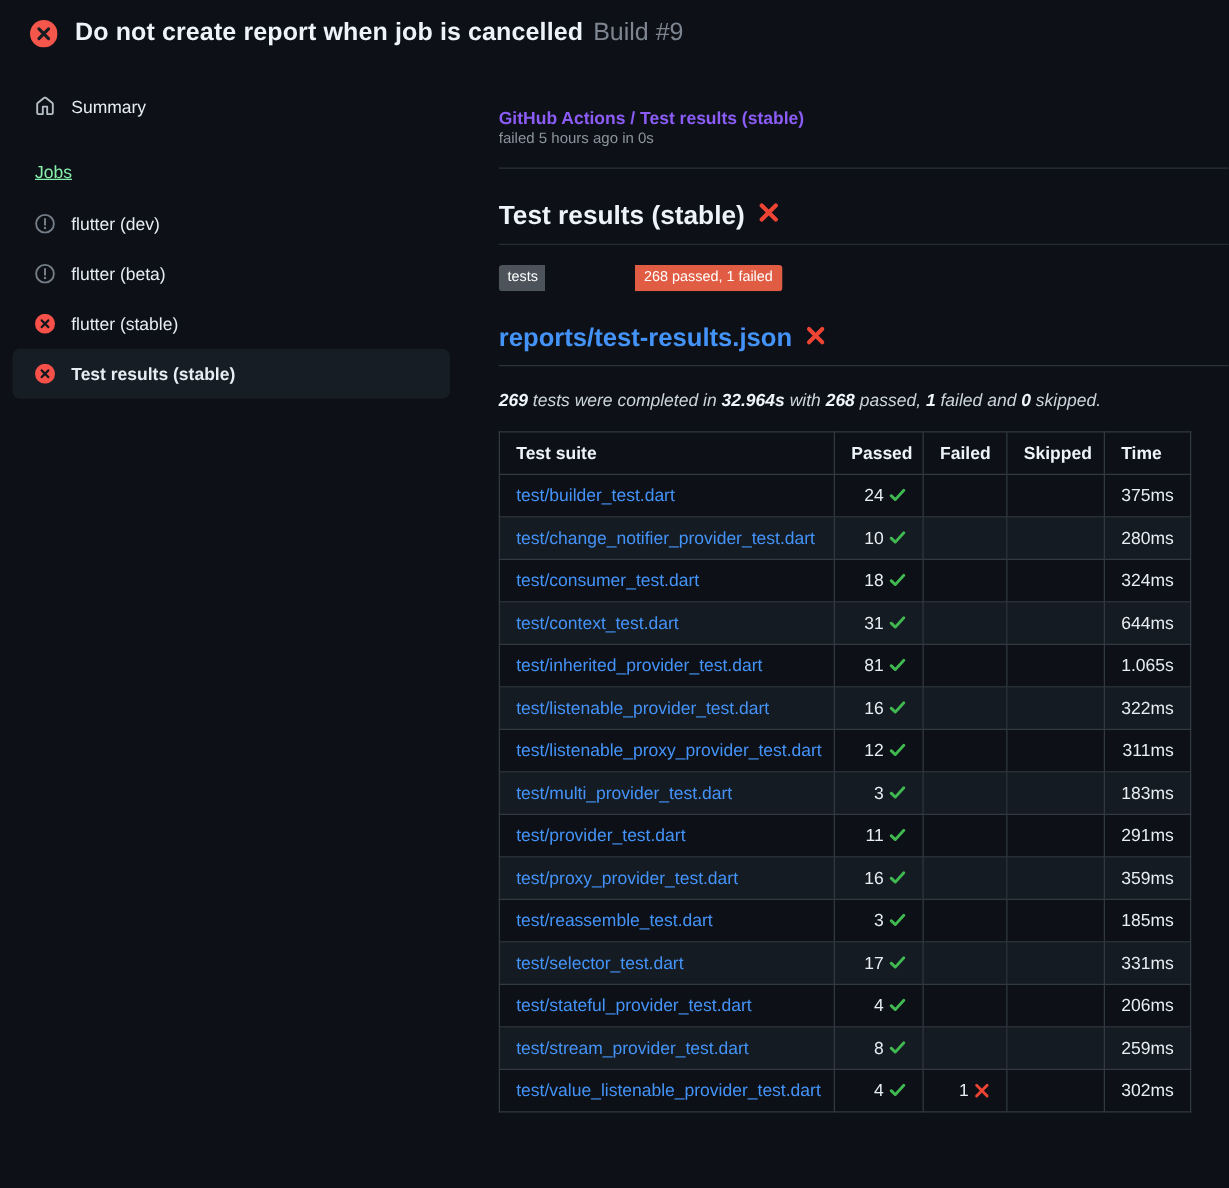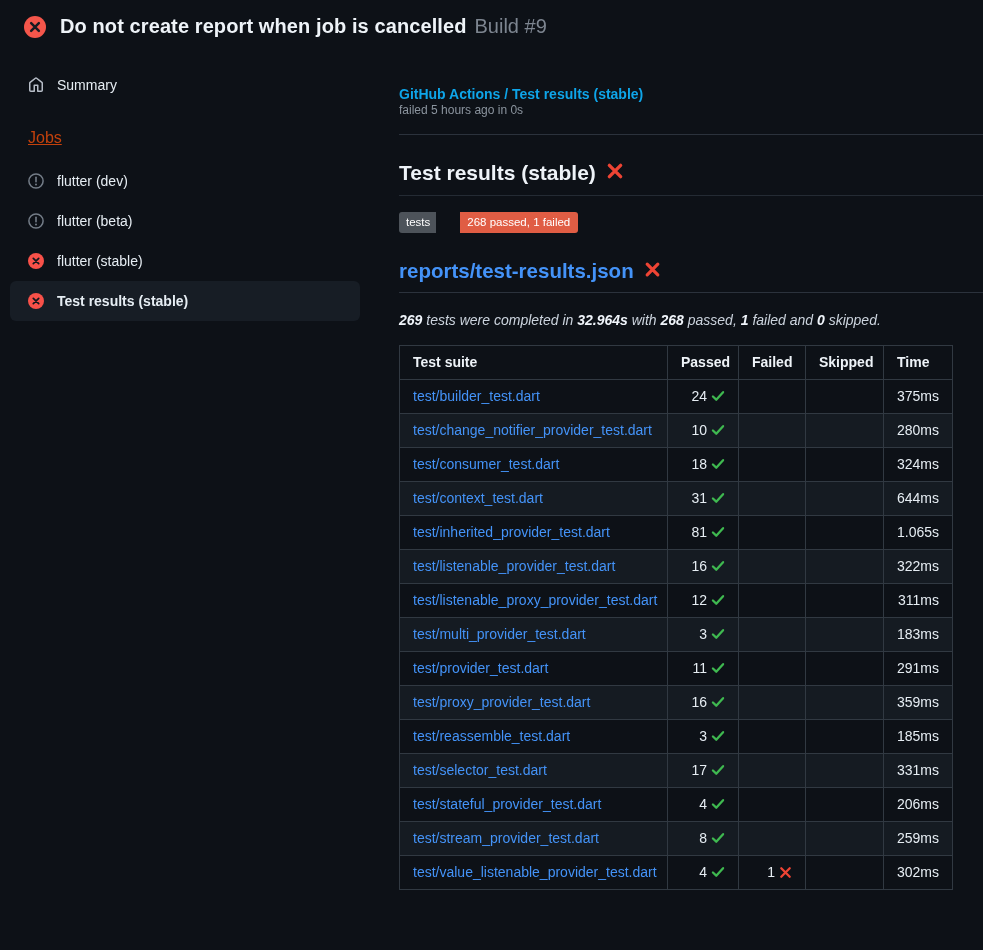--- a/index.html
+++ b/index.html
@@ -18,39 +18,39 @@
   .layout { display:flex; align-items:flex-start; }
 
   
   .sidebar { flex:none; width:368px; padding:16px 8px 0 10px; }
   .side-item {
     display:flex; align-items:center; height:40px; padding:0 18px;
     border-radius:6px; font-size:14px; color:#e6edf3; cursor:pointer;
   }
   .side-item .ico { flex:none; width:16px; height:16px; margin-right:13px; display:flex; align-items:center; justify-content:center; }
   .side-item.selected { background:#171d25; font-weight:700; }
-  .jobs-label { color:#c2410c; font-size:16px; padding:0 18px; margin:24px 0 14px 0;text-decoration:underline; }
+  .jobs-label { color:#86efac; font-size:14px; padding:0 18px; margin:24px 0 14px 0;text-decoration:underline; }
 
   
   .main { flex:1; min-width:0; padding:37px 0 0 31px; }
-  .breadcrumb { font-size:14px; font-weight:700; color:#0ea5e9; }
+  .breadcrumb { font-size:14px; font-weight:700; color:#8b5cf6; }
   .status-line { font-size:12px; color:#8b949e; margin-top:1px; }
   .hr { border:none; border-top:1px solid #2b323c; margin:17px 0 0 0; }
 
   .check-title {
     margin:26px 0 0 0; padding-bottom:10px; border-bottom:1px solid #242b34;
     font-size:21px; font-weight:700; color:#eef3f8;
     display:flex; align-items:center;
   }
   .check-title .x-ico, .report-title .x-ico { margin-left:10px; flex:none; }
 
   .badge { margin-top:16px; display:inline-flex; border-radius:3px; overflow:hidden;
            font-size:11.5px; color:#ffffff; line-height:13px;gap:24px; }
   .badge .badge-label { background:#4d535a; padding:4px 6px 4px 7px; }
-  .badge .badge-value { background:#e05d44; padding:4px 8px 4px 7px; }
+  .badge .badge-value { background:#e05d44; padding:4px 8px 4px 7px;margin-left:48px; }
 
   .report-title {
     margin:26px 0 0 0; padding-bottom:9px; border-bottom:1px solid #2b323c;
     font-size:20.5px; font-weight:700; color:#4493f8;
     display:flex; align-items:center; cursor:pointer;
   }
 
   .summary-line { margin-top:19px; font-size:14px; color:#ccd4de;font-style:italic; }
   .summary-line b { color:#f0f5fb; }
 

